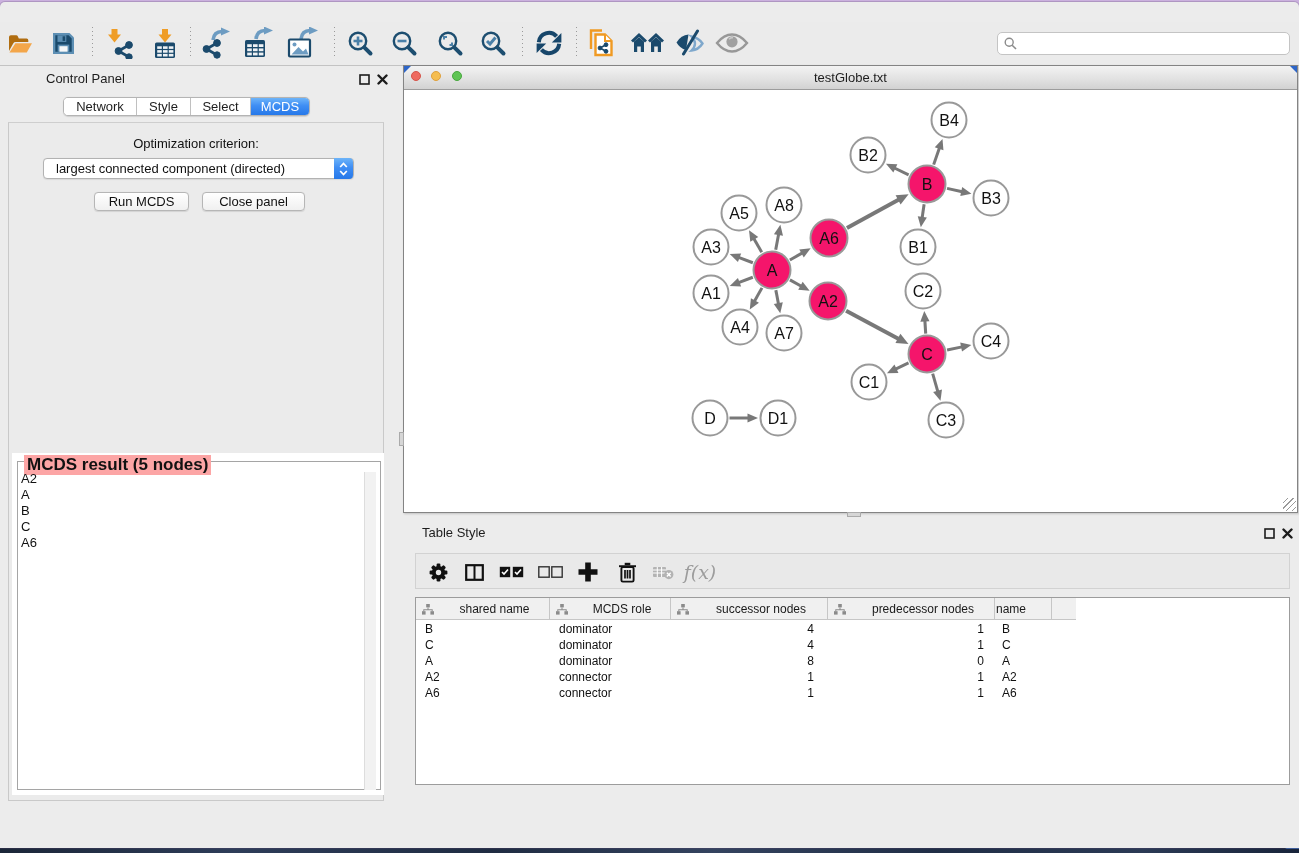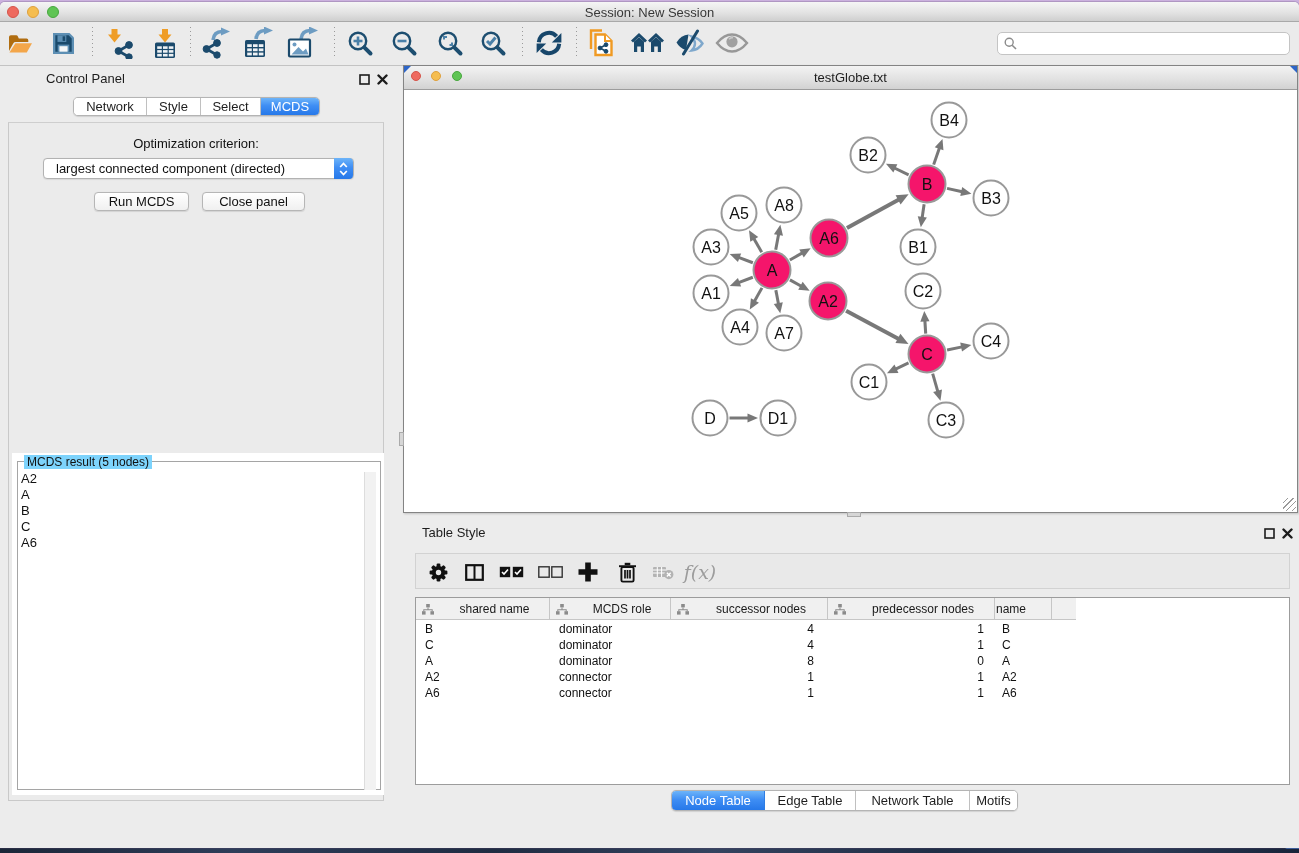--- a/index.html
+++ b/index.html
@@ -57,21 +57,21 @@
 .panel-btn { position:absolute; width:14px; height:14px; display:flex; align-items:center; justify-content:center; }
 .cp-title { left:22px; top:6px;margin-left:24px; }
 .cp-float { left:357px; top:7px; }
 .cp-close { left:375px; top:7px; }
 .seg-tabs { position:absolute; display:flex; border:1px solid #b4b4b4; border-radius:5px; background:#fff; overflow:hidden;
   box-shadow:0 .5px 1px rgba(0,0,0,.12); }
 .seg-tabs .seg { font-size:13px; color:#1e1e1e; text-align:center; border-right:1px solid #c0c0c0;
   display:flex; align-items:center; justify-content:center; background:#fff; }
 .seg-tabs .seg:last-child { border-right:none; }
 .seg-tabs .seg.active { background:linear-gradient(180deg,#6db4f9 0%,#3f8ef4 45%,#2678e9 100%); color:#fff; border-right-color:#2f7de3; }
-.cp-tabs { left:73px; top:32px; height:19px; }
+.cp-tabs { left:63px; top:32px; height:19px; }
 .cp-tabs .seg:nth-child(1){ width:73px; }
 .cp-tabs .seg:nth-child(2){ width:54px; }
 .cp-tabs .seg:nth-child(3){ width:60px; }
 .cp-tabs .seg:nth-child(4){ width:58px; }
 .cp-content {
   position:absolute; left:8px; top:57px; width:376px; height:679px;
   background:#ebebeb; border:1px solid #c9c9c9; border-top-color:#cecece;
 }
 .opt-label { position:absolute; left:0; width:100%; top:71px; text-align:center; font-size:13px; color:#111; }
 .select-box {
@@ -88,21 +88,21 @@
 .aqua-btn {
   position:absolute; height:19px; background:linear-gradient(180deg,#ffffff,#f0f0f0);
   border:1px solid #b6b6b6; border-radius:4px; font-size:13px; color:#111;
   display:flex; align-items:center; justify-content:center;
   box-shadow:0 .5px 1px rgba(0,0,0,.1); font-family:"Liberation Sans",sans-serif;
 }
 .btn-run   { left:94px;  top:127px; width:95px; }
 .btn-close { left:202px; top:127px; width:103px; }
 .result-panel { position:absolute; left:12px; top:388px; width:372px; height:342px; background:#fff; }
 .result-group { position:absolute; left:5px; top:8px; width:364px; height:329px; border:1px solid #a5a5a5; }
-.result-title { position:absolute; left:6px; top:-7px; background:#7dd3fc; padding:0 3px; font-size:12px; color:#111; }
+.result-title { position:absolute; left:6px; top:-7px; background:#fca5a5; padding:0 3px; font-size:17px; color:#111;font-weight:bold; }
 .result-list { position:absolute; left:3px; top:9px; font-size:13px; color:#111; line-height:16px; }
 .result-scroll { position:absolute; right:4px; top:10px; width:12px; height:318px; background:#f2f2f2; border-left:1px solid #ddd; }
 
 .net-window {
   position:absolute; left:403px; top:63px; width:895px; height:448px;
   background:#fff; border:1px solid #848484;
   box-shadow:1px 1px 2px rgba(0,0,0,.18);
 }
 .net-titlebar { position:absolute; left:0; top:0; width:100%; height:24px;
   background:linear-gradient(180deg,#f3f3f3 0%,#e2e2e2 55%,#d2d2d2 100%);
@@ -151,26 +151,20 @@
 .memory-label { font-size:11px; color:#1a1a1a; }
 text { font-family:"Liberation Sans", sans-serif; }
 </style>
 </head>
 <body>
 
 <div class="desktop-bottom"></div>
 
 <div class="app-window">
 
-  <div class="titlebar">
-    <span class="tl red"></span>
-    <span class="tl yel"></span>
-    <span class="tl grn"></span>
-    <div class="win-title">Session: New Session</div>
-  </div>
 
   <div class="toolbar">
     <div class="tb-btn" style="left:2px">
       <svg width="28" height="26" viewBox="0 0 28 26">
         <path d="M3,21 V7 Q3,5.2 4.8,5.2 H10.2 Q11.4,5.2 11.9,6.4 L12.8,8.6 H20.6 Q22.3,8.6 22.3,10.3 V12 H9.6 Q8,12 7.2,13.4 L3,21 Z" fill="#b06d10"></path>
         <polygon points="9.4,13.2 26,13.2 20.8,22.6 3.4,22.6" fill="#f3a64a"></polygon>
       </svg>
     </div>
     <div class="tb-btn" style="left:45px">
       <svg width="25" height="25" viewBox="0 0 25 25">
@@ -718,22 +712,16 @@
           </div>
           <div class="dt-row" style="top: 87px;">
             <div class="dt-cell" style="left: 0px; width: 134px; text-align: left; padding-left: 9px; padding-right: 0px;">A6</div>
             <div class="dt-cell" style="left: 134px; width: 121px; text-align: left; padding-left: 9px; padding-right: 0px;">connector</div>
             <div class="dt-cell" style="left: 255px; width: 157px; text-align: right; padding-left: 0px; padding-right: 14px;">1</div>
             <div class="dt-cell" style="left: 412px; width: 167px; text-align: right; padding-left: 0px; padding-right: 11px;">1</div>
             <div class="dt-cell" style="left: 579px; width: 81px; text-align: left; padding-left: 7px; padding-right: 0px;">A6</div>
           </div>
         </div>
     </div>
-    <div class="seg-tabs bt-tabs" id="bt-tabs">
-        <div class="seg active">Node Table</div>
-        <div class="seg">Edge Table</div>
-        <div class="seg">Network Table</div>
-        <div class="seg">Motifs</div>
-      </div>
   </div>
 
 
 </div>
 
 </body></html>

